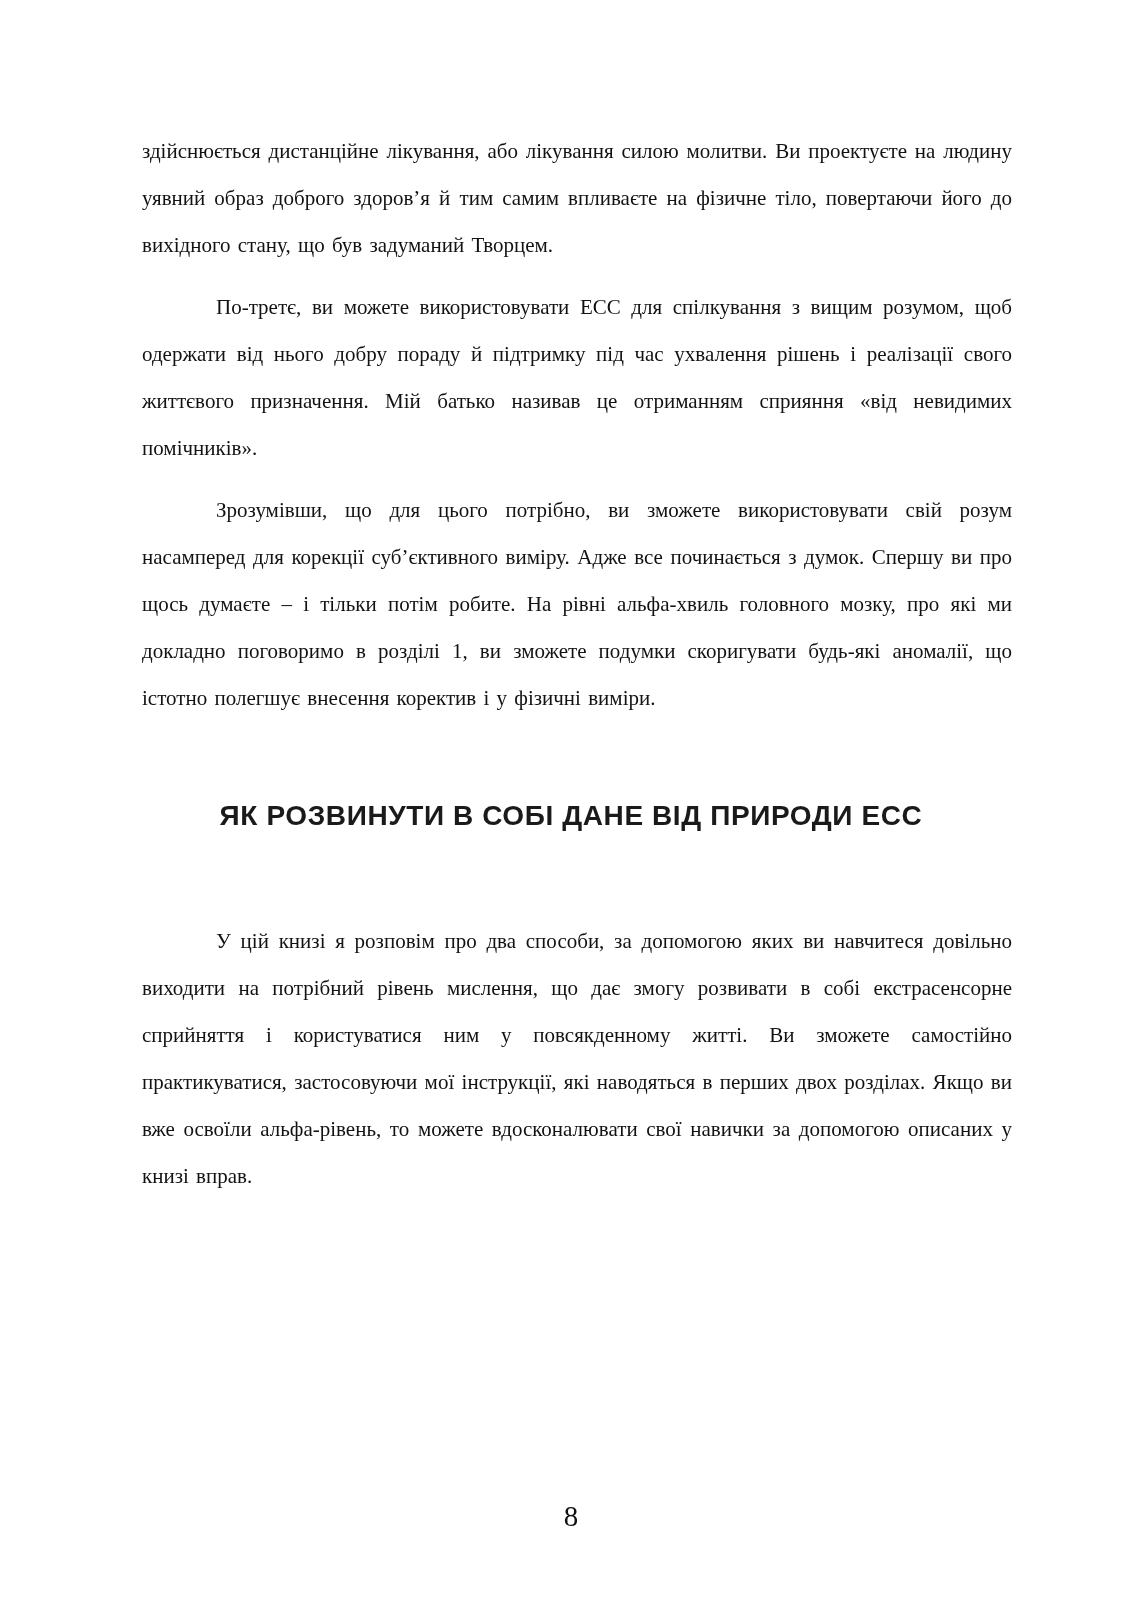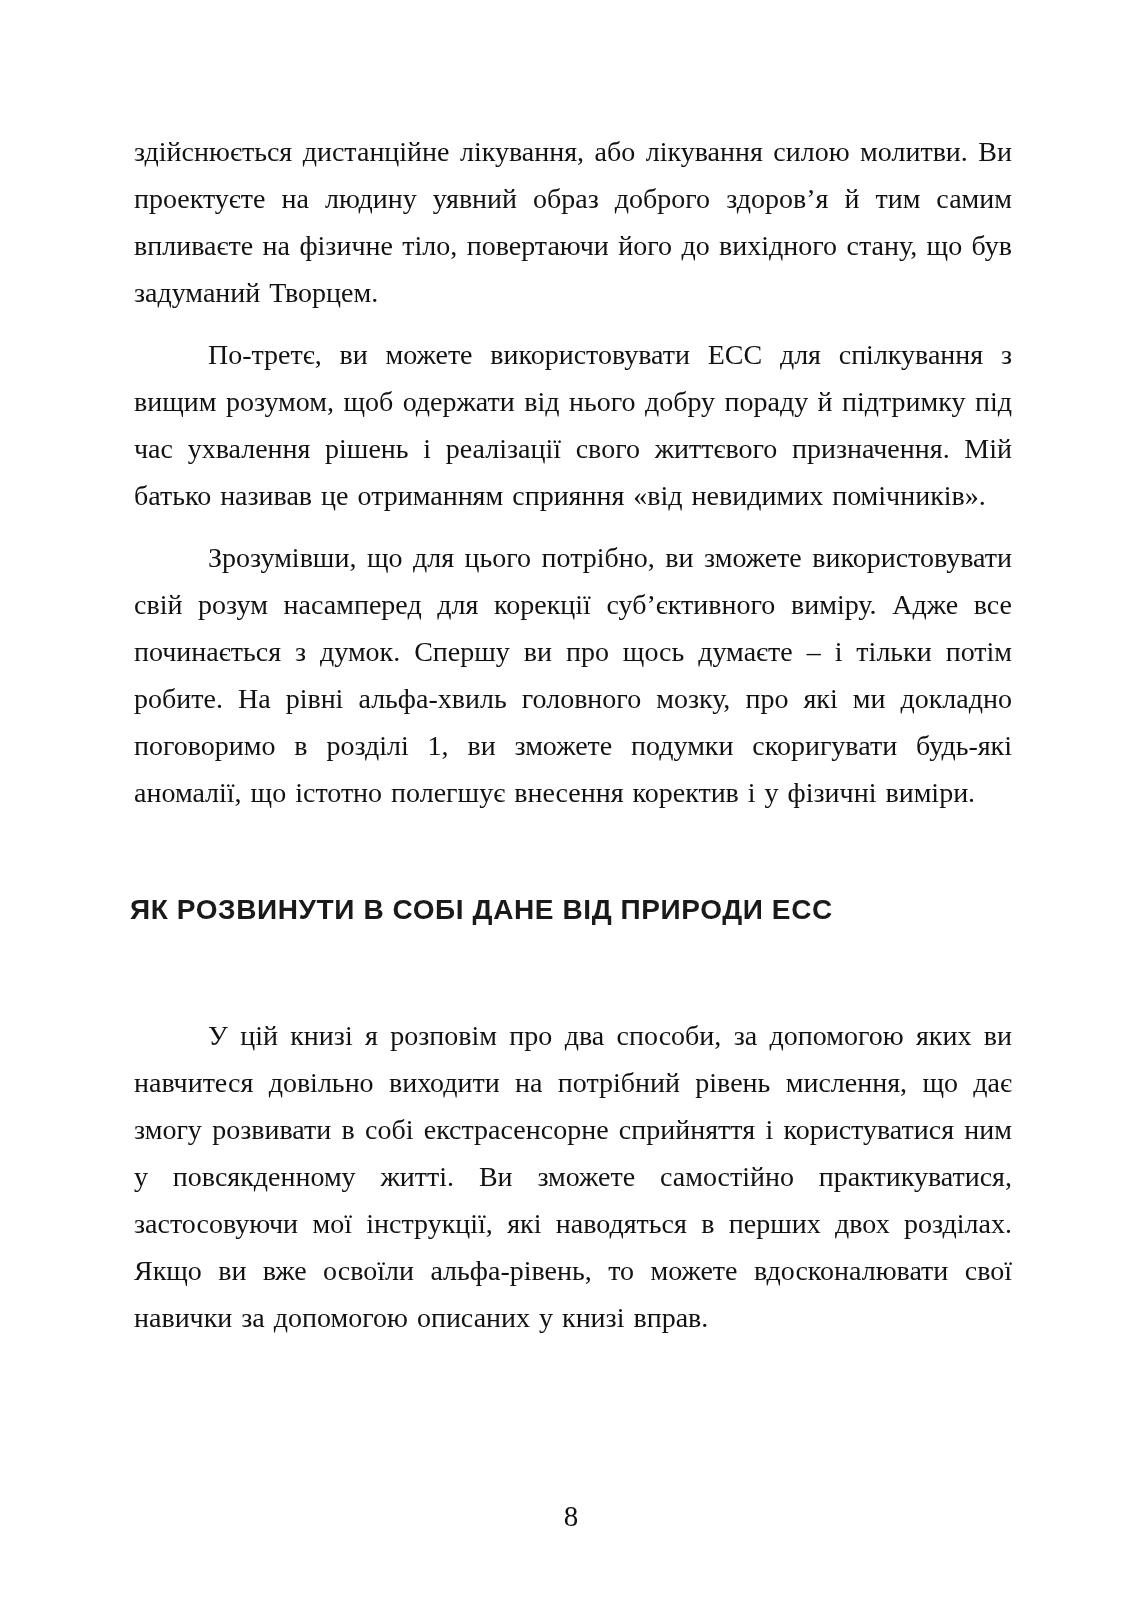--- a/index.html
+++ b/index.html
@@ -13,34 +13,35 @@
     height: 1615px;
     margin: 0 auto;
     background: #ffffff;
     box-sizing: border-box;
     padding: 128px 130px 0 130px;
     font-family: "Liberation Serif", serif;
     color: #121212;
     overflow: hidden;
   }
   .para {
-    font-size: 28px;
+    font-size: 21px;
     line-height: 47px;
     text-align: justify;
-    margin: 0 0 15px 4px;
+    margin: 0 0 15px 12px;
     word-spacing: 2px;
   }
   .para.indent {
     text-indent: 74px;
   }
   .section-heading {
     font-family: "Liberation Sans", sans-serif;
     font-weight: 700;
     font-size: 28px;
     letter-spacing: 0.6px;
+    text-align: center;
     color: #1a1a1a;
     margin: 78px 0 86px 0;
   }
   .page-number {
     position: absolute;
     left: 0;
     right: 0;
     bottom: 82px;
     text-align: center;
     font-size: 29px;

